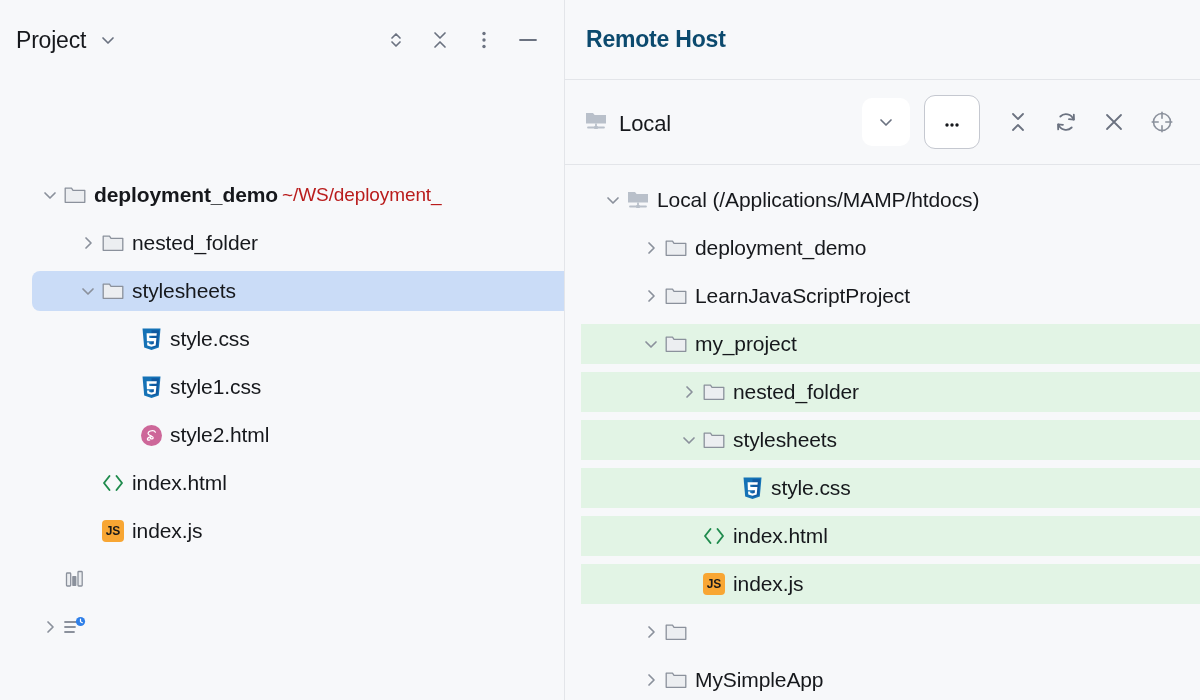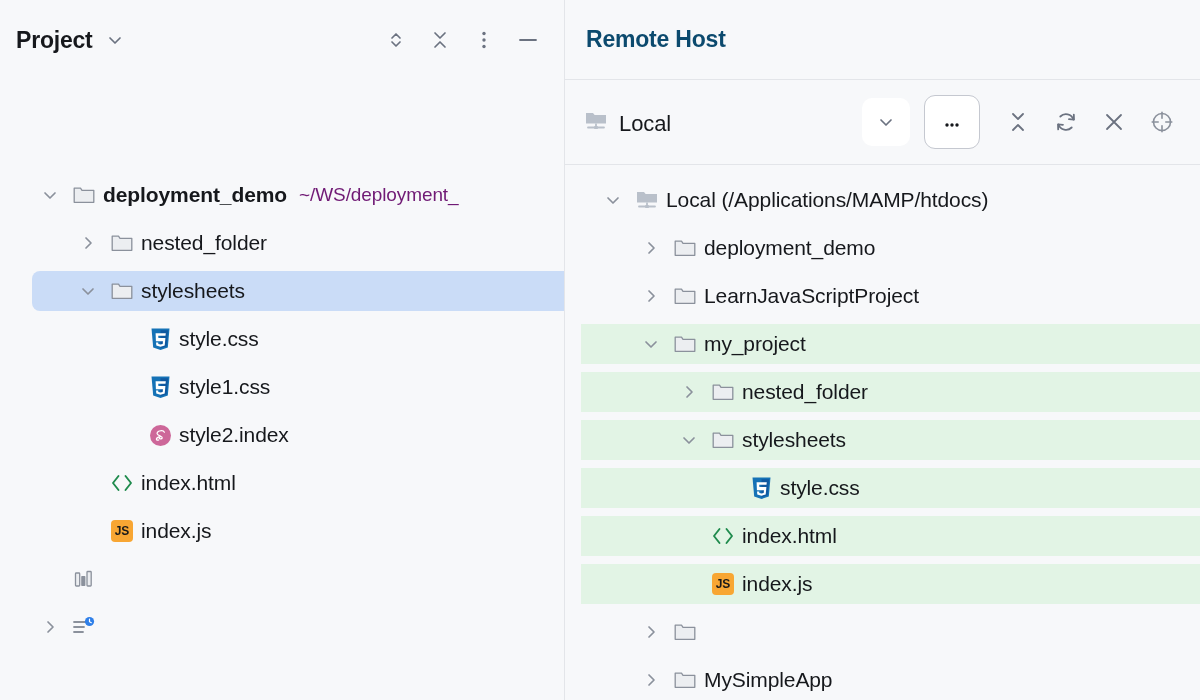--- a/index.html
+++ b/index.html
@@ -18,21 +18,21 @@
     position: relative;
     border-right: 1px solid #e3e5e9;
     overflow: hidden;
   }
   .project-header {
     height: 80px;
     display: flex; align-items: center;
     padding: 0 14px 0 16px;
   }
   .project-title {
-    font-size: 23px; font-weight: bold; color: #16181c;
+    font-size: 23px; font-weight: normal; color: #16181c;
     letter-spacing: -0.2px;
   }
   .title-chev { margin-left: 12px; display:flex; align-items:center; }
   .hdr-spacer { flex: 1 1 auto; }
   .hdr-btn {
     width: 44px; height: 44px;
     display: flex; align-items: center; justify-content: center;
     border-radius: 6px;
   }
 
@@ -41,28 +41,28 @@
   .row {
     position: absolute; left: 16px;
     height: 40px;
     display: flex; align-items: center;
     white-space: nowrap;
   }
   .project-panel .row { width: 549px; margin-left: 16px; border-radius: 8px; }
   .row.sel-blue { background: #cadcf7; }
   .twisty { width: 24px; height: 24px; display: flex; align-items: center; justify-content: center; flex: none; }
   .twisty.empty { visibility: hidden; }
-  .ico { width: 26px; height: 24px; display: flex; align-items: center; justify-content: center; flex: none; margin-left: 9px; }
+  .ico { width: 26px; height: 24px; display: flex; align-items: center; justify-content: center; flex: none; }
   .label {
     font-size: 21px; color: #16181c; margin-left: 6px;
     letter-spacing: -0.1px;
   }
   .label.bold { font-weight: bold; }
   .sub {
-    font-size: 19px; color: #701a75; margin-left: 12px;
+    font-size: 19px; color: #b91c1c; margin-left: 4px;
     letter-spacing: -0.1px;
   }
 
   
   .remote-panel {
     width: 635px; height: 700px;
     background: #f7f8fa; position: relative; overflow: hidden;
   }
   .remote-header {
     height: 80px; display: flex; align-items: center;
@@ -213,21 +213,21 @@
         <div class="row" style="top: 335px;">
           <span style="width: 82px; flex: 0 0 auto;"></span>
           <span class="twisty empty"></span>
           <span class="ico">
             <svg width="23" height="23" viewBox="0 0 23 23">
               <circle cx="11.5" cy="11.5" r="10.5" fill="#cd6799"></circle>
               <path d="M15.4 8.2c-.7-1.4-3-1.9-5-1.2-1.8.6-2.6 1.8-2.2 2.9.4 1.1 2.1 1.7 3.4 2.3 1 .5 1.7 1 1.6 1.7-.1.7-1 1.1-1.9 1-.9-.1-1.3-.7-1.1-1.3.1-.4.5-.7.9-.8" fill="none" stroke="#ffffff" stroke-width="1.25" stroke-linecap="round" stroke-linejoin="round"></path>
               <path d="M9.9 12.9c-1.6.6-2.7 1.7-2.4 2.6.2.7 1.3.9 2.2.5" fill="none" stroke="#ffffff" stroke-width="1.25" stroke-linecap="round"></path>
             </svg>
           </span>
-          <span class="label">style2.index</span>
+          <span class="label">style2.html</span>
         </div>
         <div class="row" style="top: 383px;">
           <span style="width: 44px; flex: 0 0 auto;"></span>
           <span class="twisty empty"></span>
           <span class="ico">
             <svg width="26" height="22" viewBox="0 0 26 22">
               <path d="M9.5 4L4 11l5.5 7" fill="none" stroke="#1f8b4d" stroke-width="1.9" stroke-linecap="round" stroke-linejoin="round"></path>
               <path d="M16.5 4L22 11l-5.5 7" fill="none" stroke="#1f8b4d" stroke-width="1.9" stroke-linecap="round" stroke-linejoin="round"></path>
             </svg>
           </span>

